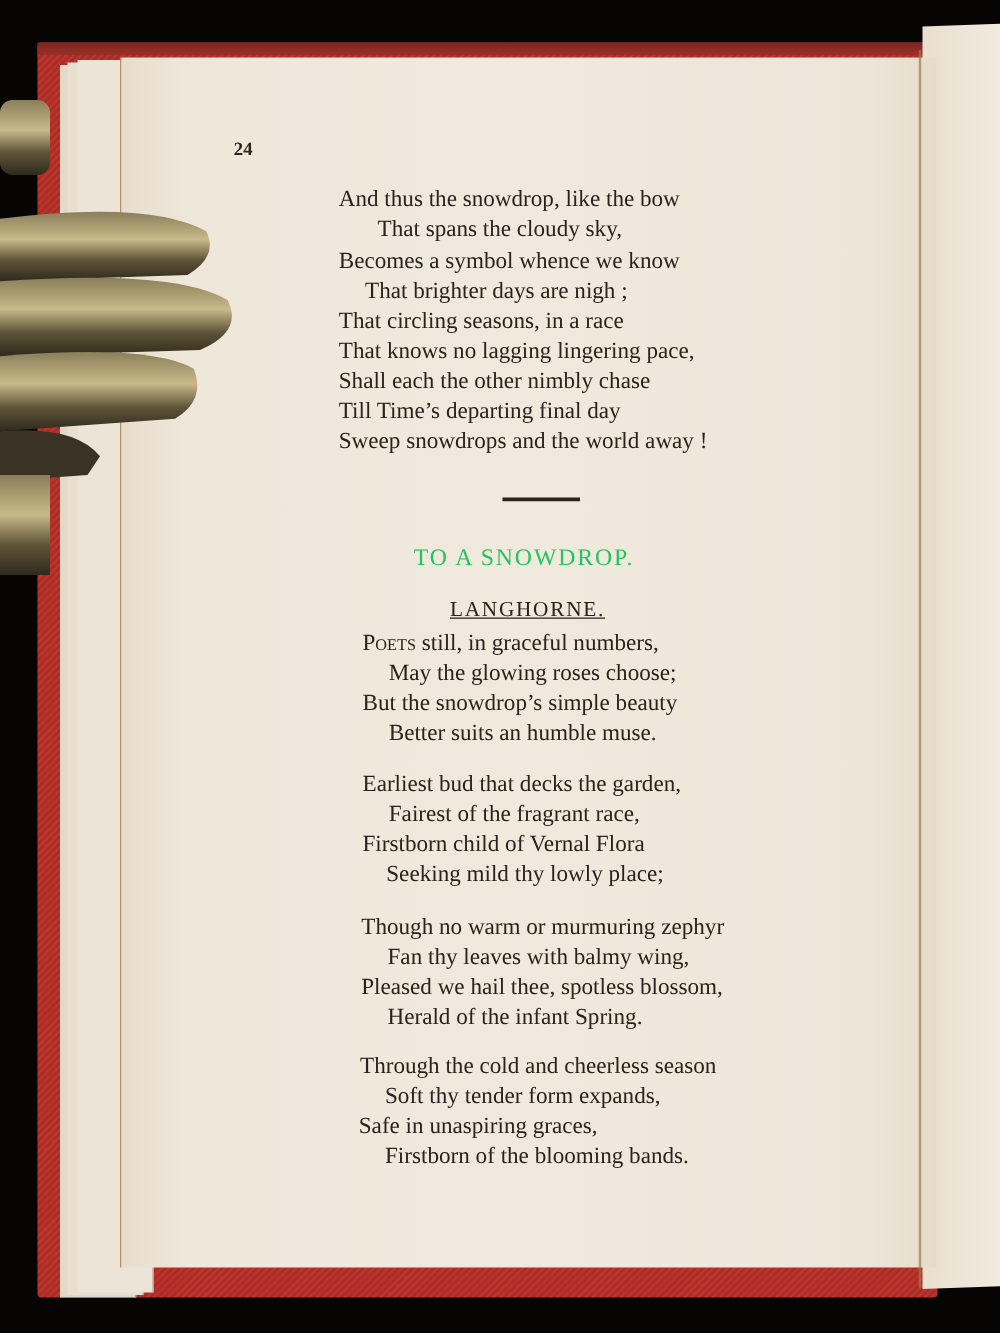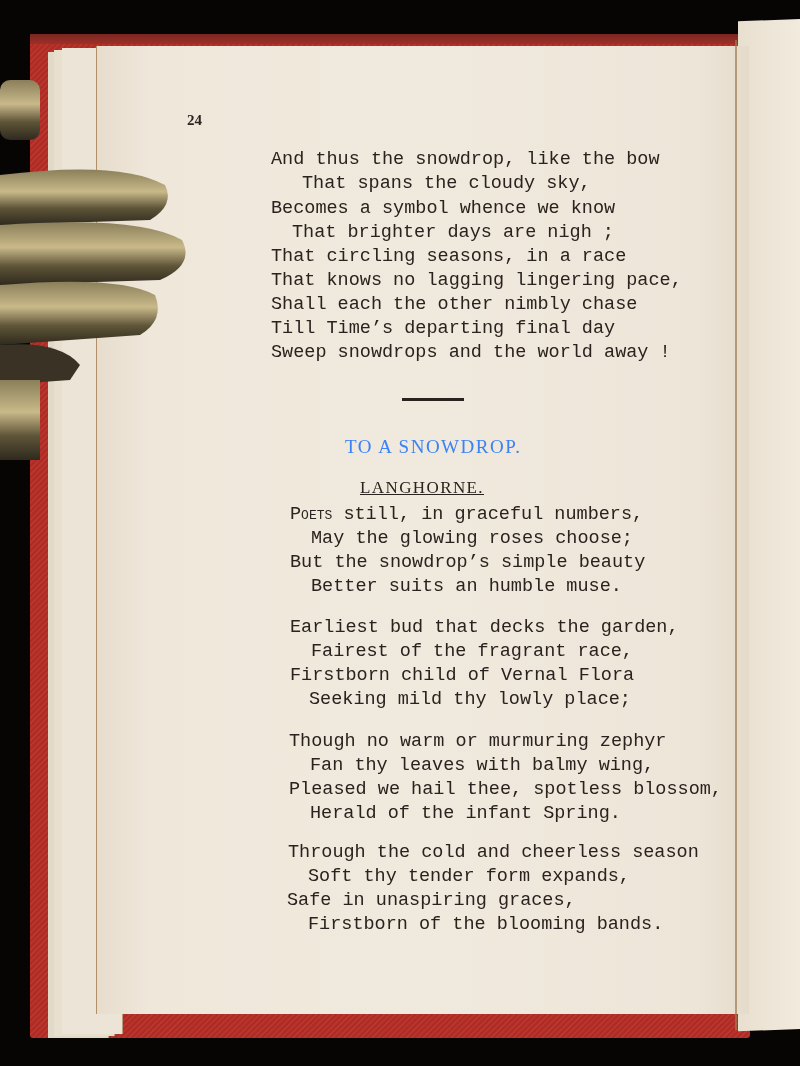--- a/index.html
+++ b/index.html
@@ -53,27 +53,26 @@
   .page-number {
     position: absolute; left: 187px; top: 0; font-size: 15px; font-weight: bold; color: #2c2420;
   }
   .running-title {
     position: absolute; left: 284px; top: 0; font-size: 17px; font-style: italic;
     letter-spacing: 1.6px; color: #2c2420;
   }
   .line {
     position: absolute; white-space: nowrap; font-size: 18.5px; color: #2a221e;
     line-height: 24px;
-    font-family: Liberation Mono, monospace;
   }
   .rule {
     position: absolute; left: 402px; top: 398px; width: 62px; height: 3px; background: #2a221e;
   }
   .poem-title {
-    position: absolute; left: 345px; top: 436px; font-size: 19px; letter-spacing: 1.5px; color: #3b82f6;
+    position: absolute; left: 331px; top: 436px; font-size: 19px; letter-spacing: 1.5px; color: #22c55e;
   }
   .poem-author {
     position: absolute; left: 360px; top: 478px; font-size: 17px; letter-spacing: 1.4px; color: #2a221e; text-decoration: underline;
   }
   .sc { font-variant: small-caps; text-align: right; }
 </style>
 </head>
 <body>
 
 <div class="cover"></div>

